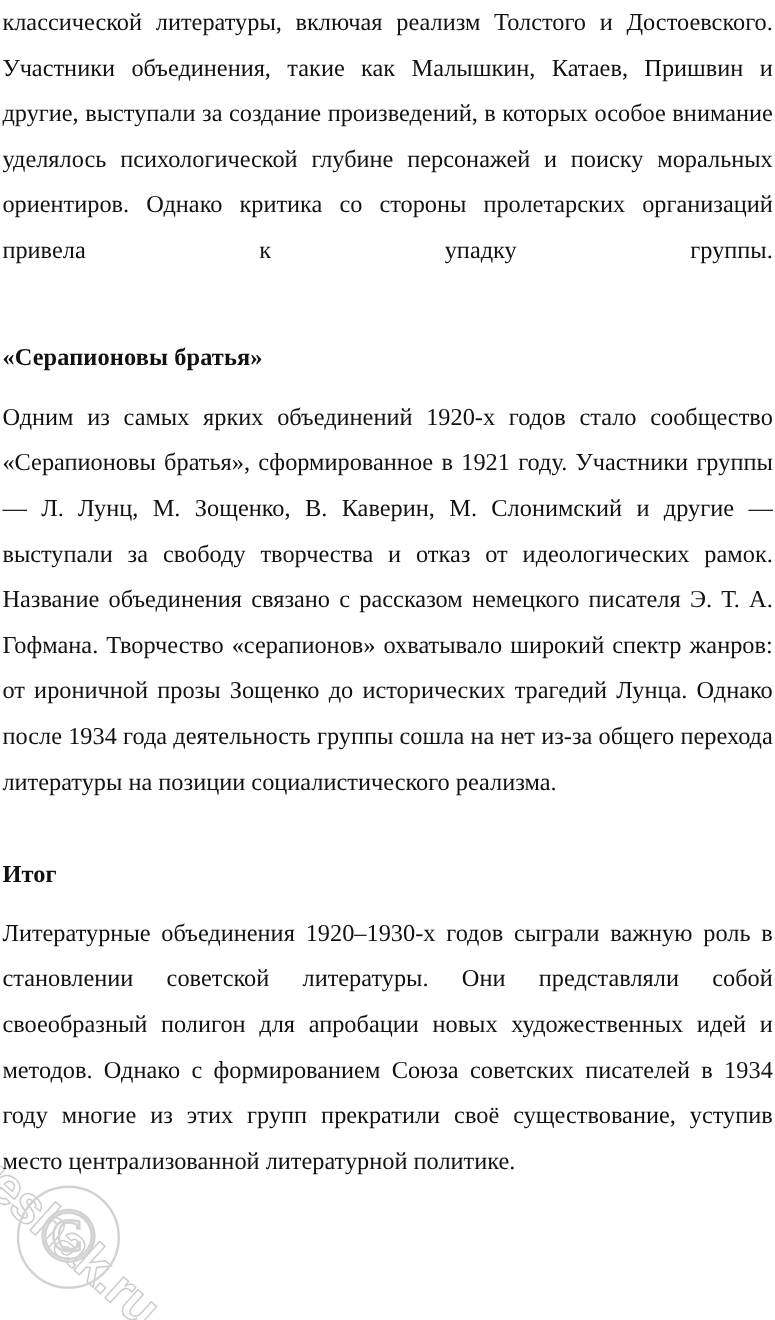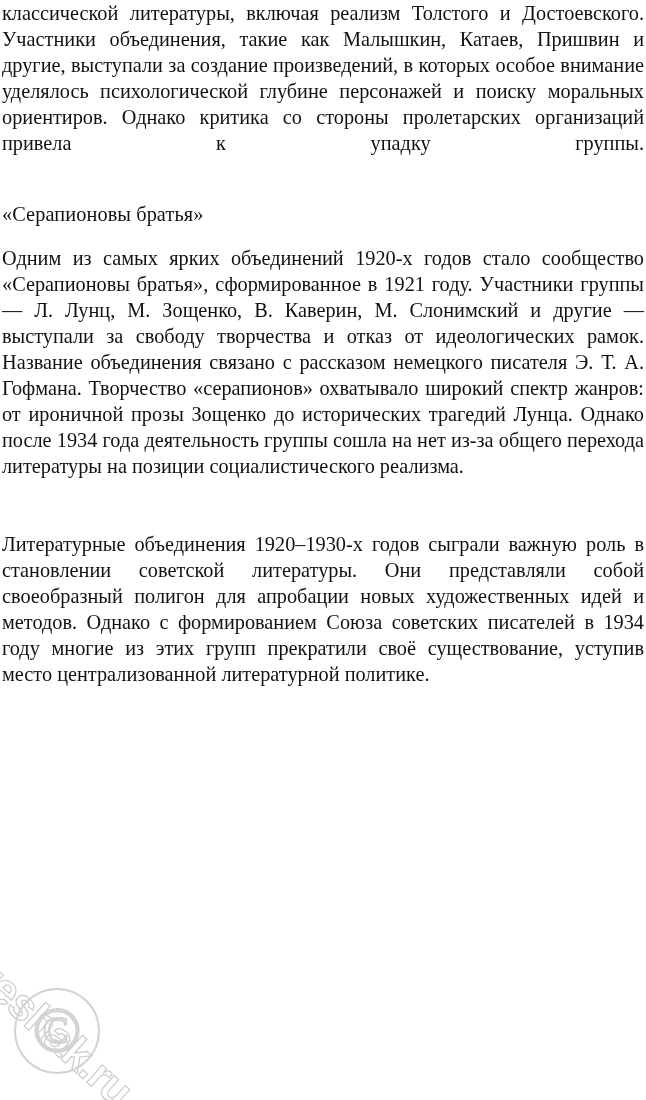--- a/index.html
+++ b/index.html
@@ -79,39 +79,39 @@
   .content {
     position: relative;
     z-index: 2;
   }
 
   p.para {
     margin: 0;
     text-align: justify;
     text-justify: inter-word;
     font-size: 20.3px;
-    line-height: 26px;
+    line-height: 38px;
     letter-spacing: 0;
     word-spacing: 0;
   }
   
   p.para:after {
     content: "";
     display: inline-block;
     width: 100%;
   }
   p.para.last-ragged:after {
     content: none;
   }
 
   h2.heading {
     margin: 0;
     font-size: 20.3px;
     line-height: 36.6px;
-    font-weight: 400;
+    font-weight: 700;
     text-align: left;
     letter-spacing: 0.1px;
   }
 
   
   .gap-before-heading { height: 14px; }
   .gap-after-heading  { height: 12px; }
 </style>
 </head>
 <body>
@@ -132,18 +132,19 @@
     <h2 class="heading">«Серапионовы братья»</h2>
     <div class="gap-after-heading"></div>
 
     <p class="para last-ragged">Одним из самых ярких объединений 1920-х годов стало сообщество «Серапионовы братья», сформированное в 1921 году. Участники группы — Л. Лунц, М. Зощенко, В. Каверин, М. Слонимский и другие — выступали за свободу творчества и отказ от идеологических рамок. Название объединения связано с рассказом немецкого писателя Э. Т. А. Гофмана. Творчество «серапионов» охватывало широкий спектр жанров: от ироничной прозы Зощенко до исторических трагедий Лунца. Однако после 1934 года деятельность группы сошла на нет из-за общего перехода литературы на позиции социалистического реализма.</p>
 
     <div class="gap-before-heading"></div>
     <div class="gap-after-heading"></div>
 
 
     <div class="gap-before-heading"></div>
+    <h2 class="heading">Итог</h2>
     <div class="gap-after-heading"></div>
 
     <p class="para last-ragged">Литературные объединения 1920–1930-х годов сыграли важную роль в становлении советской литературы. Они представляли собой своеобразный полигон для апробации новых художественных идей и методов. Однако с формированием Союза советских писателей в 1934 году многие из этих групп прекратили своё существование, уступив место централизованной литературной политике.</p>
 
   </div>
 </div>
 
 </body></html>

